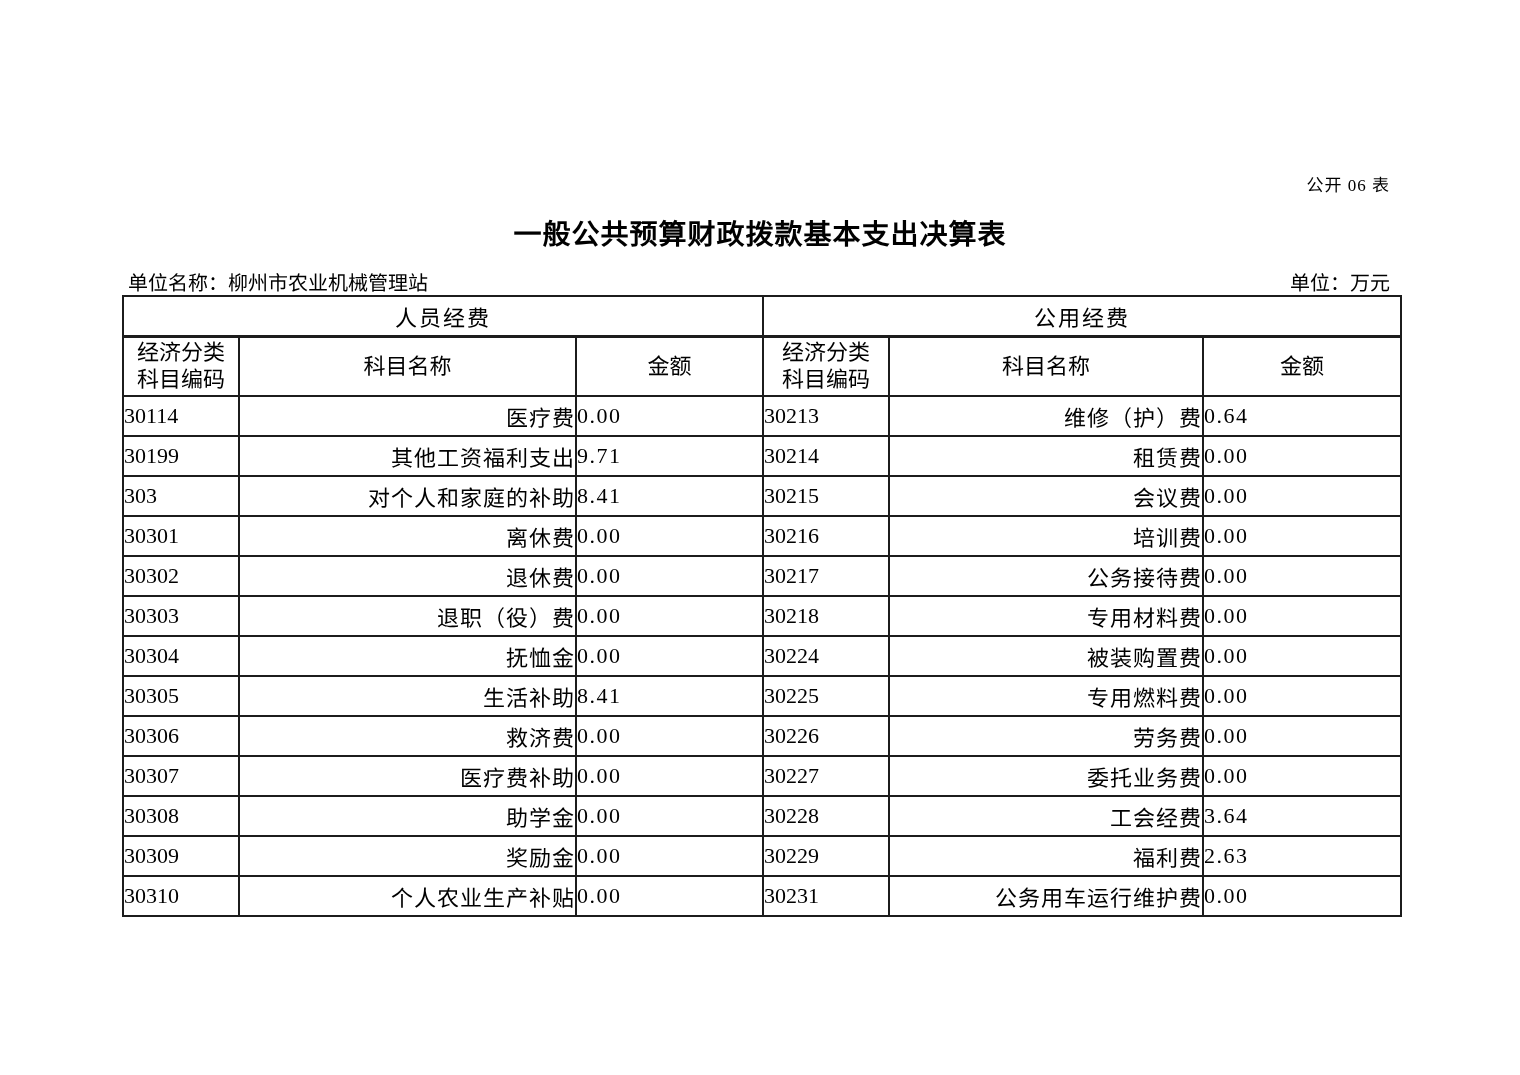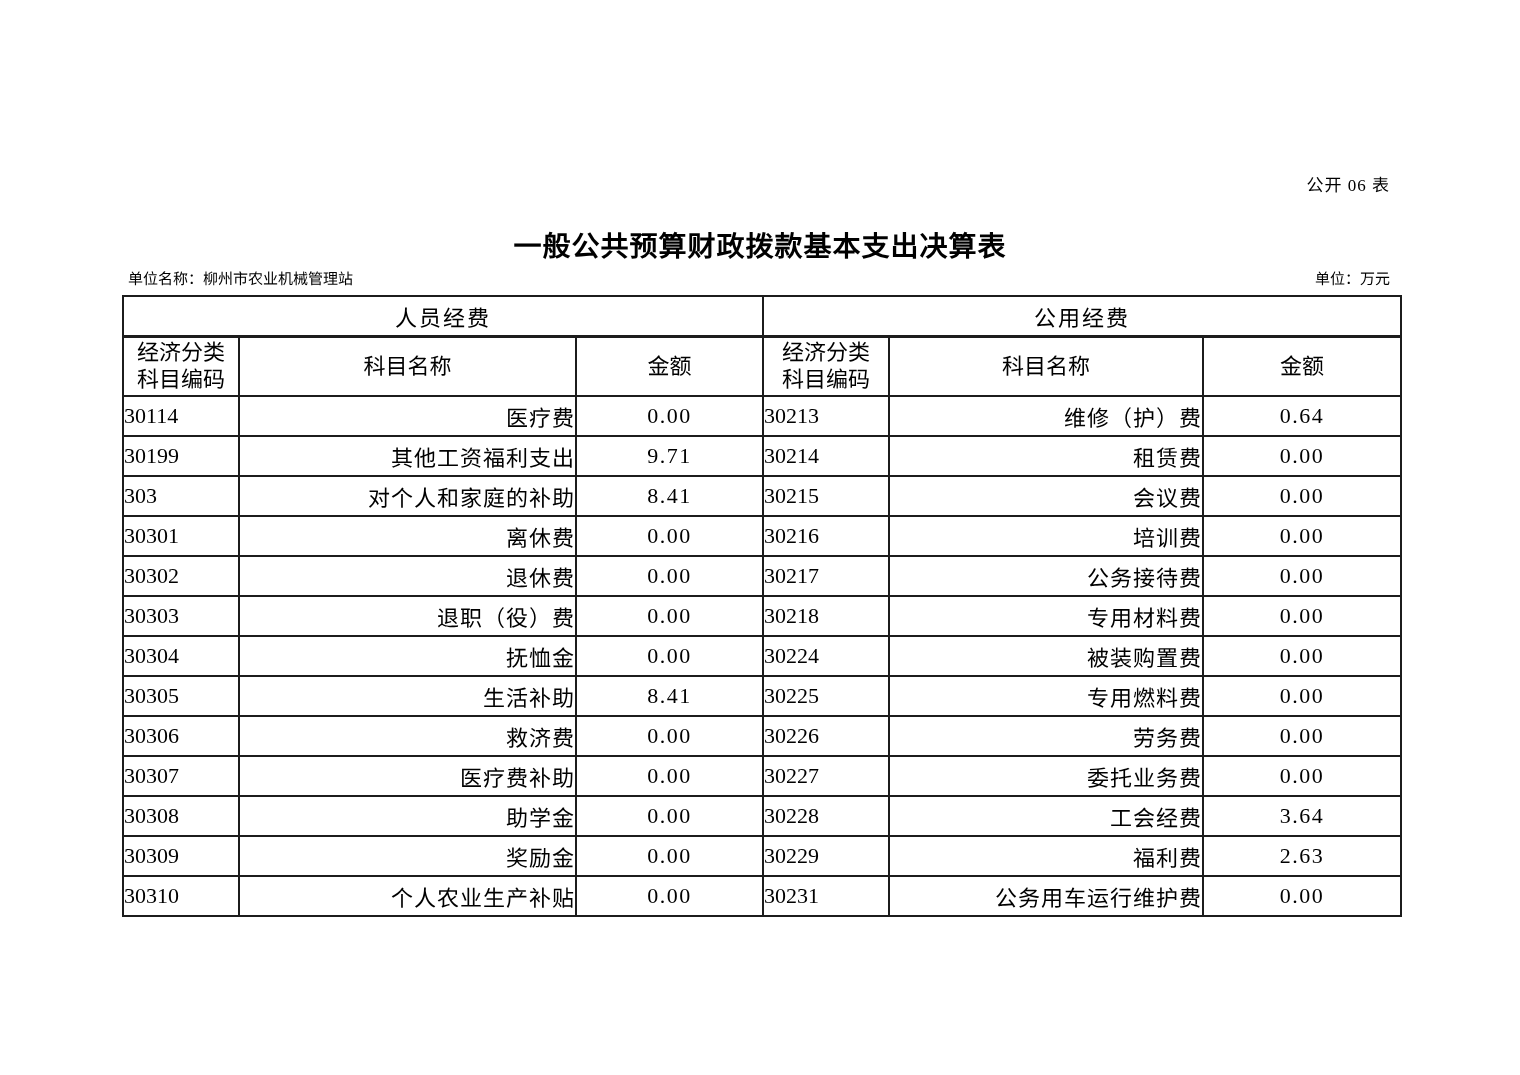--- a/index.html
+++ b/index.html
@@ -16,37 +16,37 @@
   .doc-label {
     position: absolute;
     top: 171px;
     right: 130px;
     font-size: 17px;
     letter-spacing: 1px;
     white-space: nowrap;
   }
   .title {
     position: absolute;
-    top: 224px;
+    top: 212px;
     left: 0;
     width: 100%;
     margin: 0;
     text-align: center;
     font-size: 28px;
     font-weight: bold;
     letter-spacing: 1px;
   }
   .meta-row {
     position: absolute;
     top: 267px;
     left: 128px;
     width: 1262px;
     display: flex;
     justify-content: space-between;
-    font-size: 15px;
+    font-size: 20px;
   }
   table.fin-table {
     position: absolute;
     top: 295px;
     left: 122px;
     width: 1278px;
     border-collapse: collapse;
     table-layout: fixed;
     font-size: 22px;
   }
@@ -68,21 +68,21 @@
     text-align: center;
     vertical-align: middle;
     line-height: 27px;
   }
   .fin-table tbody td {
     height: 40px;
     vertical-align: middle;
   }
   .cell-code   { text-align: left;  padding-left: 11px; }
   .cell-subject{ text-align: right;  padding-left: 15px; letter-spacing: 1px; }
-  .cell-amount { text-align: center; padding-right: 14px; letter-spacing: 1.5px; }
+  .cell-amount { text-align: left; padding-right: 14px; letter-spacing: 1.5px; }
 </style>
 </head>
 <body>
 
 <div class="page">
 
   <div class="doc-label">公开 06 表</div>
 
   <h1 class="title">一般公共预算财政拨款基本支出决算表</h1>
 

